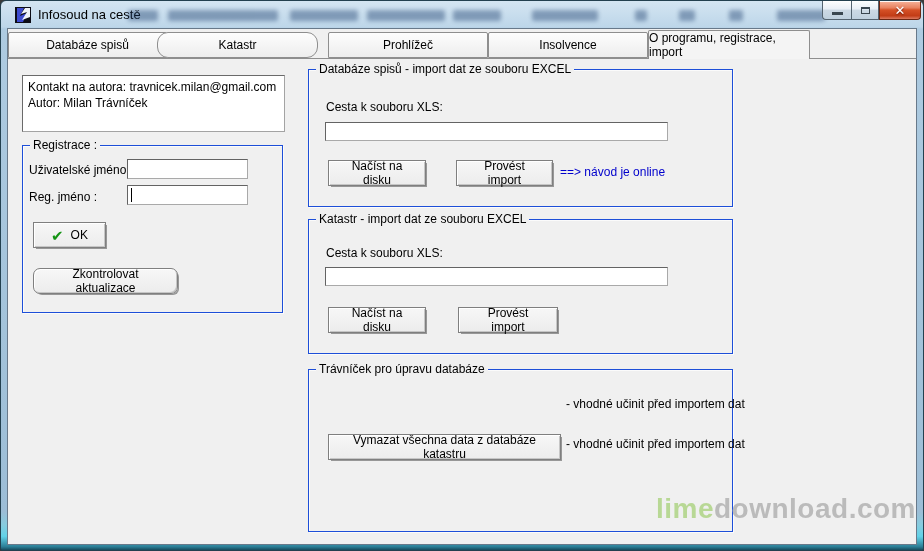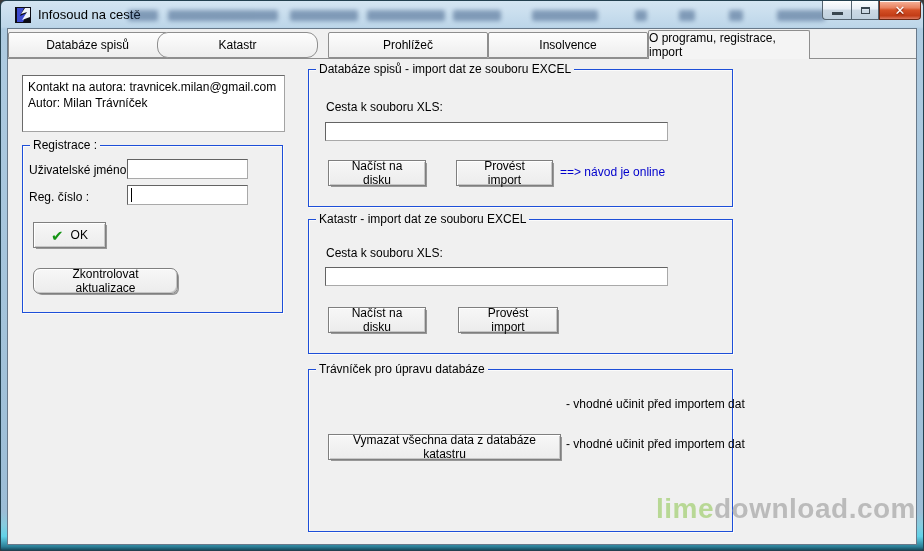--- a/index.html
+++ b/index.html
@@ -100,21 +100,21 @@
 
     <div class="author-box">
       <div>Kontakt na autora: travnicek.milan@gmail.com</div>
       <div>Autor: Milan Trávníček</div>
     </div>
 
     <div class="group" style="left:14px;top:116px;width:261px;height:168px;">
       <span class="legend">Registrace :</span>
       <span class="lbl" style="left:6px;top:17px;">Uživatelské jméno :</span>
       <input class="txt" style="left: 104px; top: 13px; width: 121px; height: 20px;" value="">
-      <span class="lbl" style="left:6px;top:44px;">Reg. číslo :</span>
+      <span class="lbl" style="left:6px;top:44px;">Reg. jméno :</span>
       <input class="txt" style="left: 104px; top: 39px; width: 121px; height: 20px;" value="">
       <div class="caret" style="left:108px;top:42px;"></div>
       <button class="btn" style="left:10px;top:76px;width:73px;height:24px;">
         <span class="check-ico">✔</span>
         <span>OK</span>
       </button>
       <button class="btn" style="left:10px;top:122px;width:145px;height:22px;border-radius:7px;">Zkontrolovat aktualizace</button>
     </div>
 
     <div class="group" style="left:300px;top:40px;width:425px;height:138px;">

